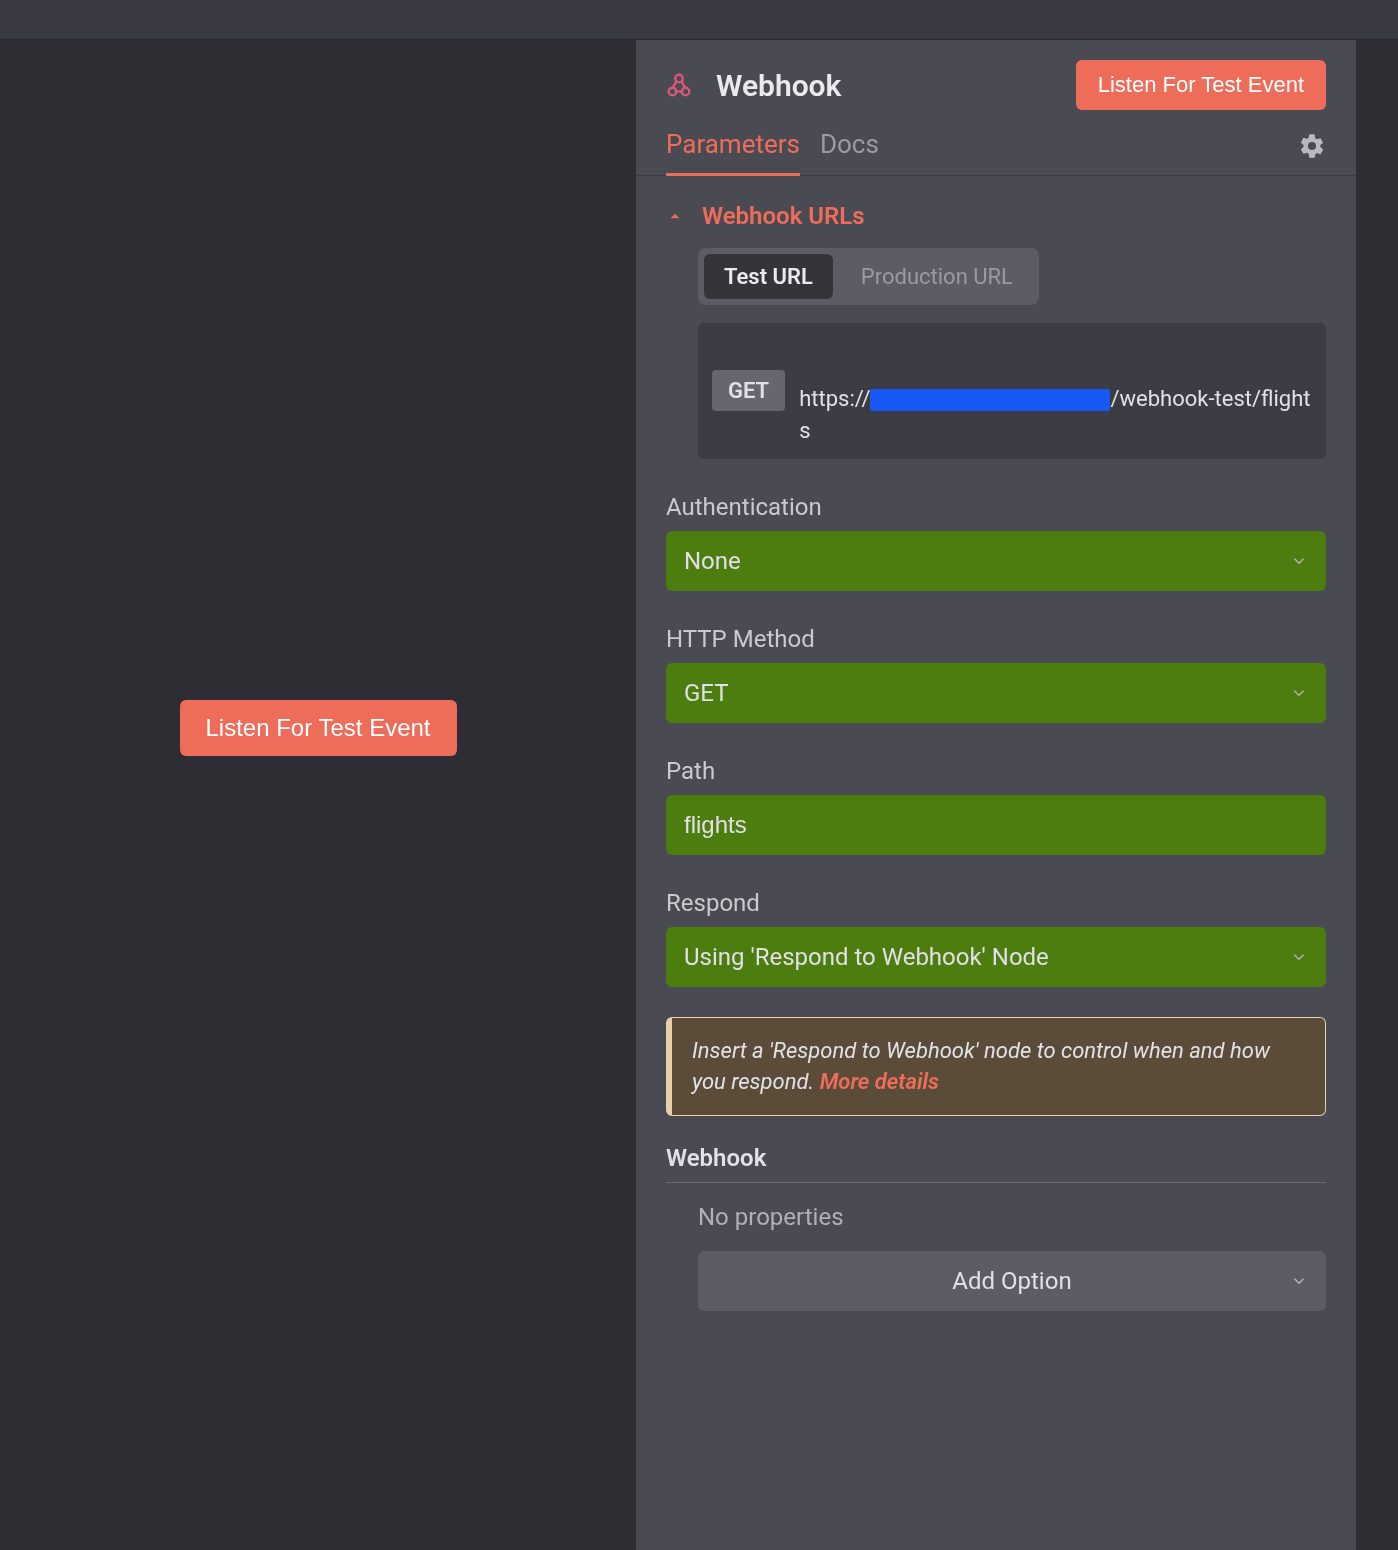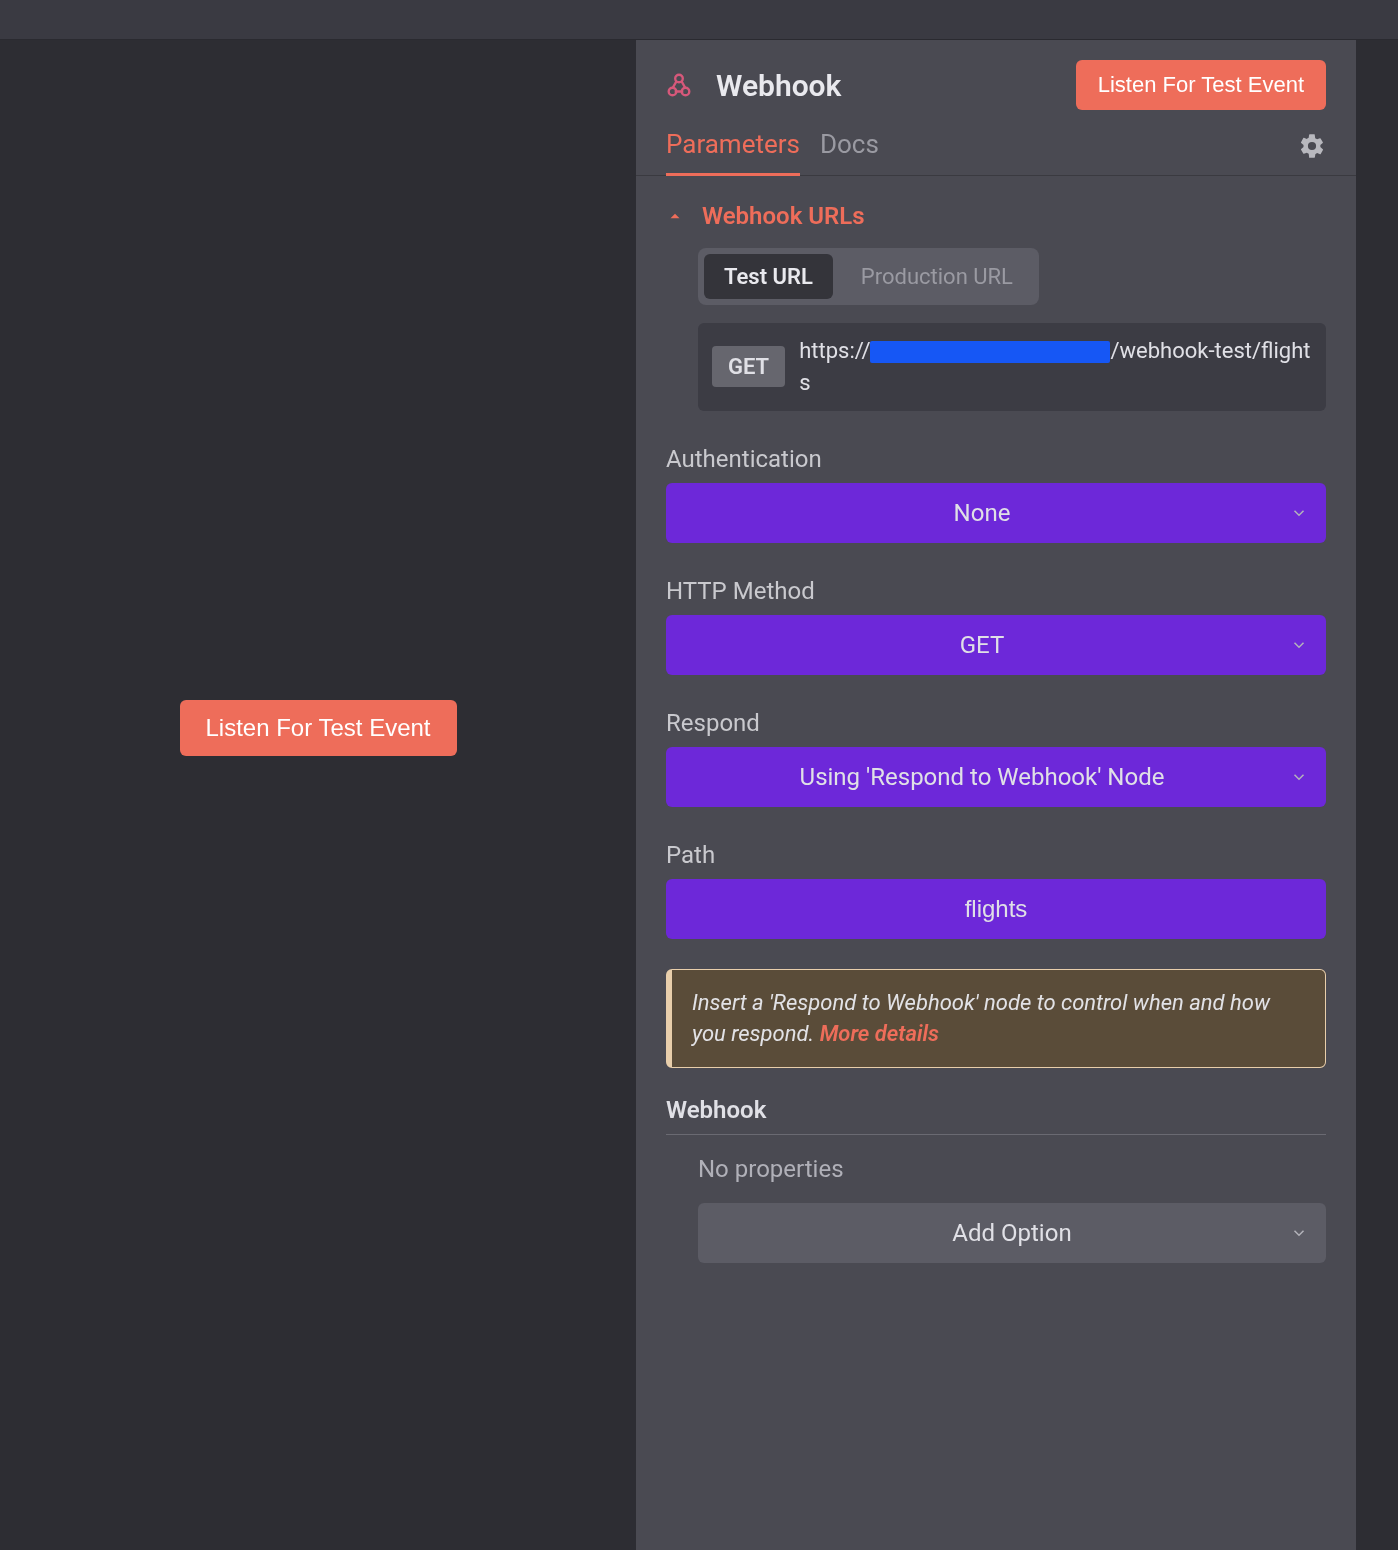--- a/index.html
+++ b/index.html
@@ -161,41 +161,41 @@
     font-size: 22px;
     padding: 8px 16px;
     border-radius: 4px;
   }
   .url-text {
     font-size: 22px;
     color: #e0e0e6;
     line-height: 1.45;
     word-break: break-all;
     flex: 1;
+    margin-top: 48px;
   }
   .url-text .redact {
     display: inline-block;
     background: #1657f5;
     width: 240px;
     height: 22px;
     vertical-align: middle;
     border-radius: 2px;
   }
   .field { margin-top: 34px; }
   .field-label { font-size: 24px; color: #c9c9ce; margin-bottom: 10px; }
   .select, .text-input {
     width: 100%;
-    background: #6d28d9;
+    background: #4d7c0f;
     border: none;
     border-radius: 6px;
     color: #e0e0e6;
     font-size: 24px;
     padding: 16px 46px 16px 18px;
     position: relative;
-    text-align: center;
   }
   .select-wrap { position: relative; }
   .select-wrap .chev {
     position: absolute;
     right: 18px;
     top: 50%;
     transform: translateY(-50%);
     width: 18px;
     height: 18px;
     pointer-events: none;
@@ -328,32 +328,32 @@
         <div class="field-label">HTTP Method</div>
         <div class="select-wrap">
           <div class="select">GET</div>
           <svg class="chev" viewBox="0 0 24 24">
               <polyline points="6 9 12 15 18 9"></polyline>
             </svg>
         </div>
       </div>
 
       <div class="field">
+        <div class="field-label">Path</div>
+        <input class="text-input" type="text" value="flights" style="">
+      </div>
+
+      <div class="field">
         <div class="field-label">Respond</div>
         <div class="select-wrap">
           <div class="select">Using 'Respond to Webhook' Node</div>
           <svg class="chev" viewBox="0 0 24 24">
               <polyline points="6 9 12 15 18 9"></polyline>
             </svg>
         </div>
-      </div>
-
-      <div class="field">
-        <div class="field-label">Path</div>
-        <input class="text-input" type="text" value="flights" style="">
       </div>
 
       <div class="notice">
         <span>Insert a 'Respond to Webhook' node to control when and how you respond. </span>
         <span class="link">More details</span>
       </div>
 
       <div class="options-hdr">Webhook</div>
       <div class="options-body">
         <div class="no-props">No properties</div>

